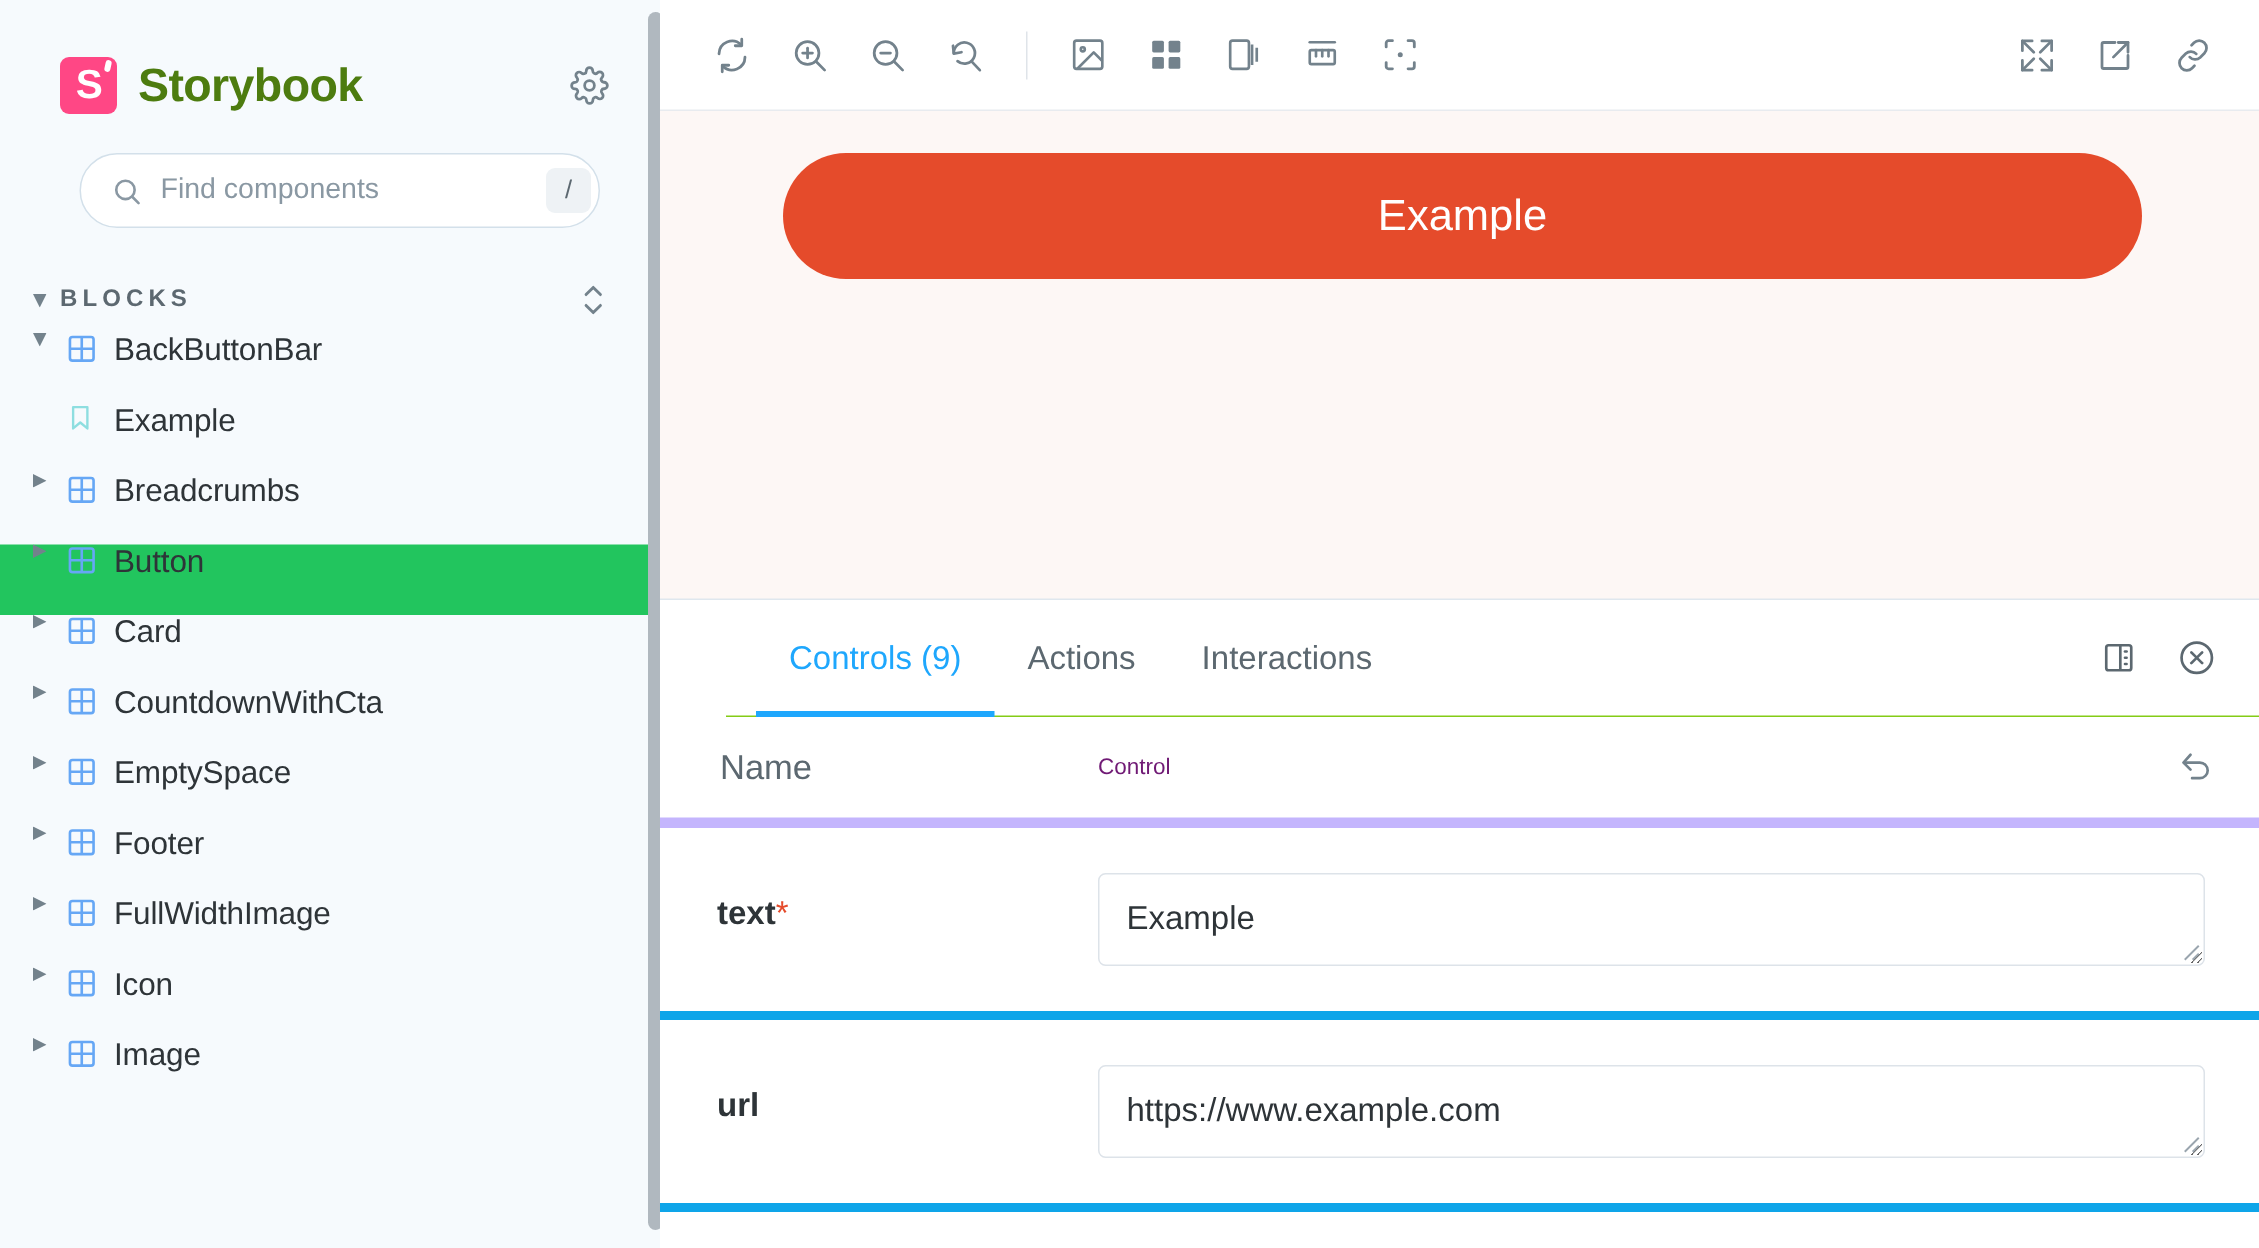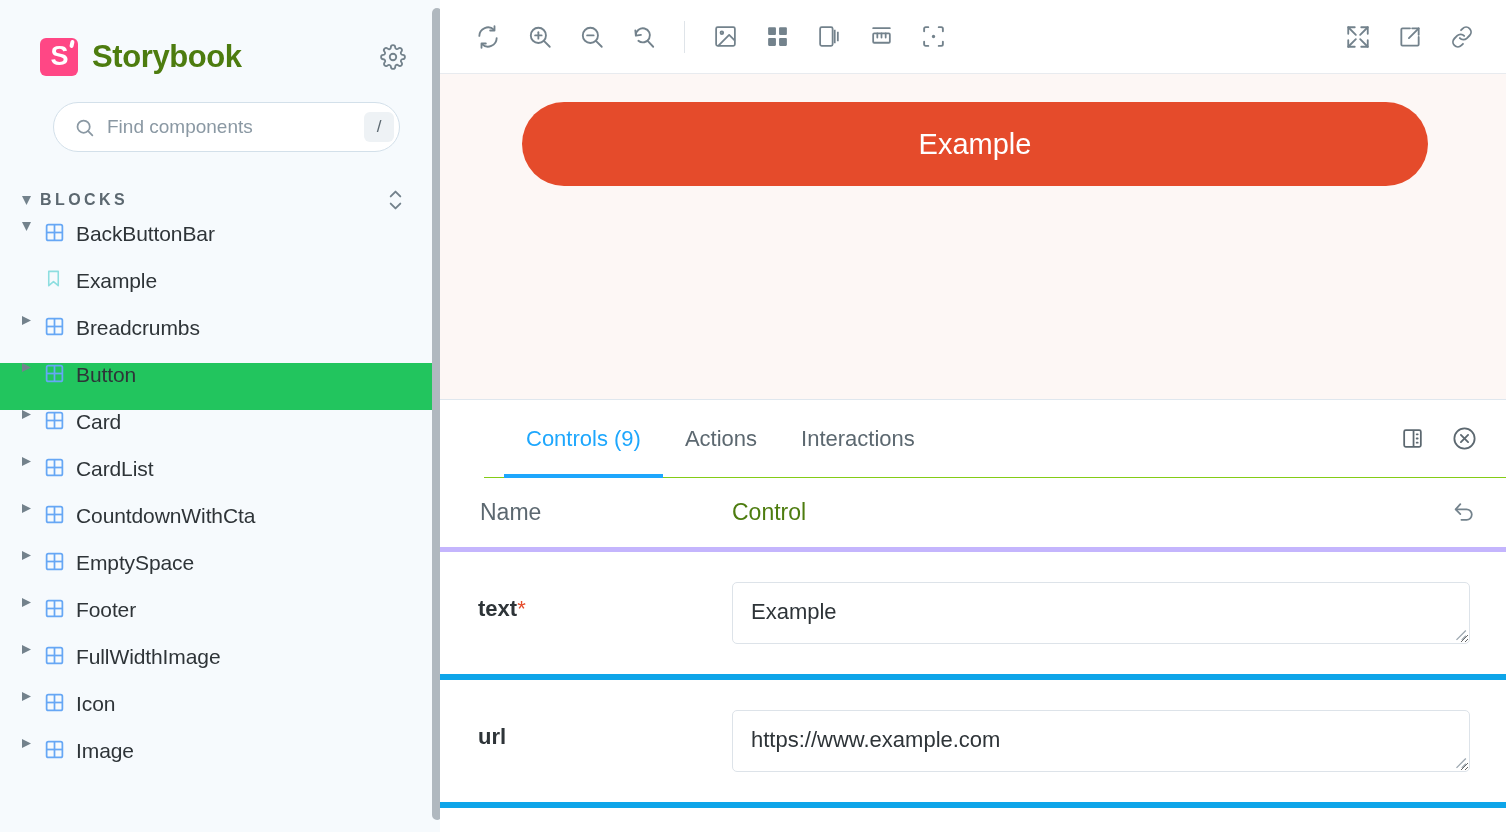--- a/index.html
+++ b/index.html
@@ -166,28 +166,28 @@
     color: #5c6870; cursor: pointer;
   }
   .tab-icon-btn.last { margin-right: 16px; }
 
   
   .controls {
     flex: 1 1 auto; overflow: hidden; background: #ffffff;
   }
   .ctrl-head {
     display: flex; align-items: center; height: 74px;
-    border-bottom: 5px solid #c4b5fd; padding-right: 20px;
+    border-bottom: 7px solid #c4b5fd; padding-right: 20px;
   }
   .ctrl-head .col-name {
     width: 292px; flex: 0 0 292px; padding-left: 40px;
     font-size: 23px; color: #5c6870;
   }
   .ctrl-head .col-control {
-    flex: 1 1 auto; font-size: 23px; color: #4d7c0f;
+    flex: 1 1 auto; font-size: 15px; color: #701a75;
   }
   .reset-btn { width: 44px; display:flex; align-items:center; justify-content:center; color:#73828c; cursor:pointer; }
 
   .ctrl-row {
     display: flex; align-items: flex-start;
     border-bottom: 6px solid #0ea5e9;
     padding: 30px 36px 30px 0; min-height: 106px;
   }
   .ctrl-row .name {
     width: 292px; flex: 0 0 292px; padding-left: 38px; padding-top: 14px;
@@ -328,35 +328,20 @@
             </svg>
           </span>
         <span class="grid-ico">
             <svg width="21" height="21" viewBox="0 0 24 24" fill="none" stroke="currentColor" stroke-width="2">
               <rect x="3" y="3" width="18" height="18" rx="2"></rect>
               <line x1="12" y1="3" x2="12" y2="21"></line>
               <line x1="3" y1="12" x2="21" y2="12"></line>
             </svg>
           </span>
         <span class="label">Card</span>
-      </div>
-      <div class="tree-row">
-        <span class="tri">
-            <svg width="9" height="9" viewBox="0 0 8 8" fill="currentColor">
-              <polygon points="0,0 8,4 0,8"></polygon>
-            </svg>
-          </span>
-        <span class="grid-ico">
-            <svg width="21" height="21" viewBox="0 0 24 24" fill="none" stroke="currentColor" stroke-width="2">
-              <rect x="3" y="3" width="18" height="18" rx="2"></rect>
-              <line x1="12" y1="3" x2="12" y2="21"></line>
-              <line x1="3" y1="12" x2="21" y2="12"></line>
-            </svg>
-          </span>
-        <span class="label">CardList</span>
       </div>
       <div class="tree-row">
         <span class="tri">
             <svg width="9" height="9" viewBox="0 0 8 8" fill="currentColor">
               <polygon points="0,0 8,4 0,8"></polygon>
             </svg>
           </span>
         <span class="grid-ico">
             <svg width="21" height="21" viewBox="0 0 24 24" fill="none" stroke="currentColor" stroke-width="2">
               <rect x="3" y="3" width="18" height="18" rx="2"></rect>

